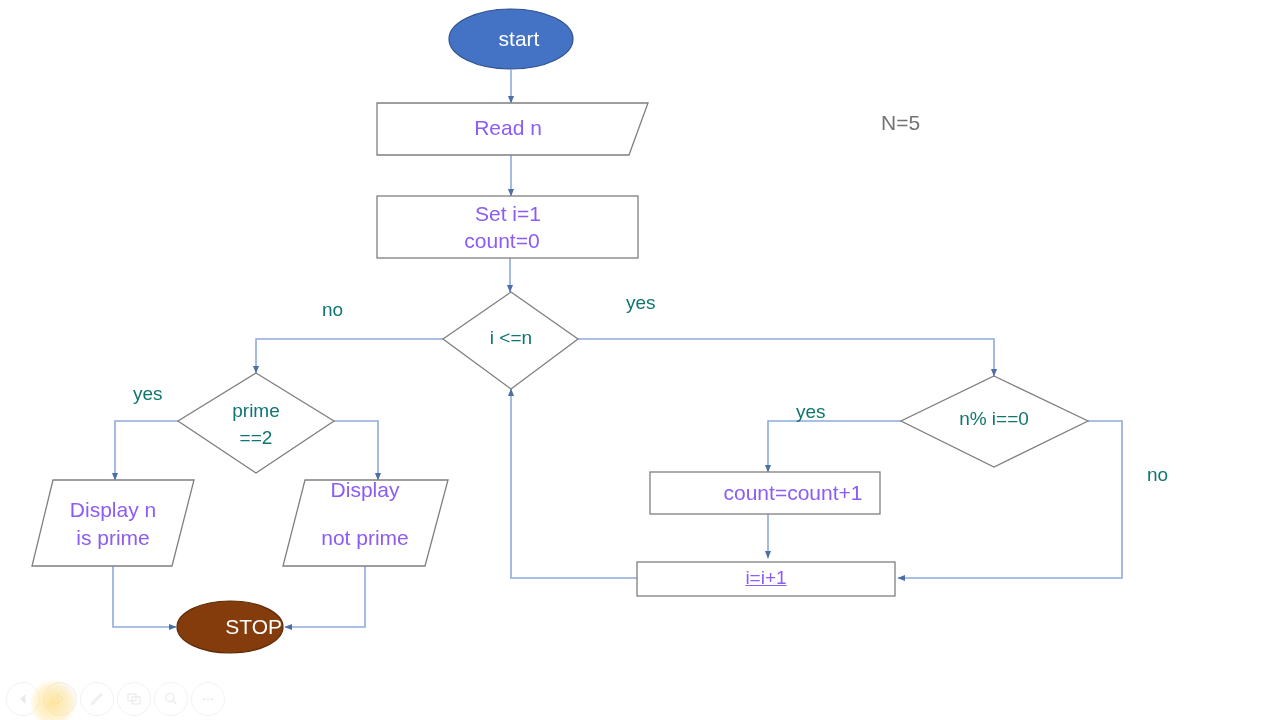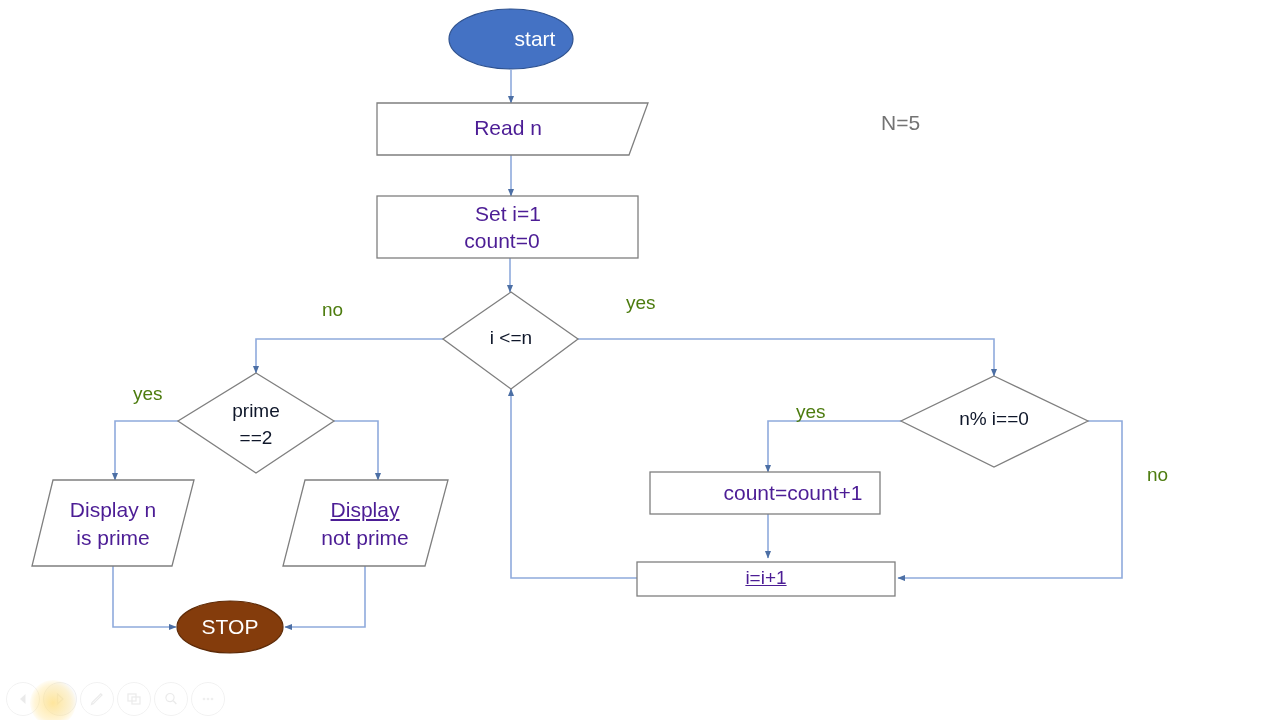--- a/index.html
+++ b/index.html
@@ -26,33 +26,33 @@
     text-align: center;
     font-family: "Liberation Sans", sans-serif;
     white-space: pre;
     line-height: 1.12;
     pointer-events: none;
   }
   .lbl {
     position: absolute;
     font-family: "Liberation Sans", sans-serif;
     font-size: 19px;
-    color: #4d7c0f;
+    color: #0f766e;
     white-space: pre;
   }
   .term-text {
     color: #ffffff;
     font-size: 21px;
   }
   .proc-text {
-    color: #4c1d95;
+    color: #8b5cf6;
     font-size: 21px;
   }
   .dec-text {
-    color: #0f172a;
+    color: #0f766e;
     font-size: 19px;
   }
   .annot {
     position: absolute;
     font-size: 21px;
     color: #737373;
     white-space: pre;
   }
   
   #toolbar {
@@ -144,45 +144,45 @@
 
   <polygon points="305,480 448,480 425,566 283,566" fill="#ffffff" stroke="#7F7F7F" stroke-width="1.3"></polygon>
 
   <rect x="650" y="472" width="230" height="42" fill="#ffffff" stroke="#7F7F7F" stroke-width="1.3"></rect>
 
   <rect x="637" y="562" width="258" height="34" fill="#ffffff" stroke="#7F7F7F" stroke-width="1.3"></rect>
 
   <ellipse cx="230" cy="627" rx="53" ry="26" fill="#843C0C" stroke="#5E2B08" stroke-width="1.2"></ellipse>
 </svg>
 
-<div class="node-text term-text" style="left:449px; top:27px; width:140px;margin-left:16px;">start</div>
+<div class="node-text term-text" style="left:449px; top:27px; width:140px;">start</div>
 
 <div class="node-text proc-text" style="left:383px; top:116px; width:250px;">Read n</div>
 
 <div class="node-text proc-text" style="left:383px; top:202px; width:250px;">Set i=1</div>
 <div class="node-text proc-text" style="left:377px; top:229px; width:250px;">count=0</div>
 
 <div class="node-text dec-text" style="left:451px; top:327px; width:120px;">i &lt;=n</div>
 
 <div class="node-text dec-text" style="left:196px; top:400px; width:120px;">prime</div>
 <div class="node-text dec-text" style="left:196px; top:427px; width:120px;">==2</div>
 
 <div class="node-text dec-text" style="left:934px; top:408px; width:120px;">n% i==0</div>
 
 <div class="node-text proc-text" style="left:43px; top:498px; width:140px;">Display n</div>
 <div class="node-text proc-text" style="left:43px; top:526px; width:140px;text-align:center;">is prime</div>
 
-<div class="node-text proc-text" style="left:295px; top:498px; width:140px;text-decoration:underline;">Display</div>
+<div class="node-text proc-text" style="left:295px; top:478px; width:140px;">Display</div>
 <div class="node-text proc-text" style="left:295px; top:526px; width:140px;">not prime</div>
 
 <div class="node-text proc-text" style="left:683px; top:481px; width:220px;">count=count+1</div>
 
 <div class="node-text proc-text" style="left:642px; top:567px; width:248px; font-size:19px;text-decoration:underline;">i=i+1</div>
 
-<div class="node-text term-text" style="left:178px; top:615px; width:104px;">STOP</div>
+<div class="node-text term-text" style="left:178px; top:615px; width:104px;text-align:right;">STOP</div>
 
 <div class="lbl" style="left:322px; top:299px;">no</div>
 <div class="lbl" style="left:626px; top:292px;">yes</div>
 <div class="lbl" style="left:133px; top:383px;">yes</div>
 <div class="lbl" style="left:796px; top:401px;">yes</div>
 <div class="lbl" style="left:1147px; top:464px;">no</div>
 
 <div class="annot" style="left:881px; top:111px;">N=5</div>
 
 <div id="toolbar">

